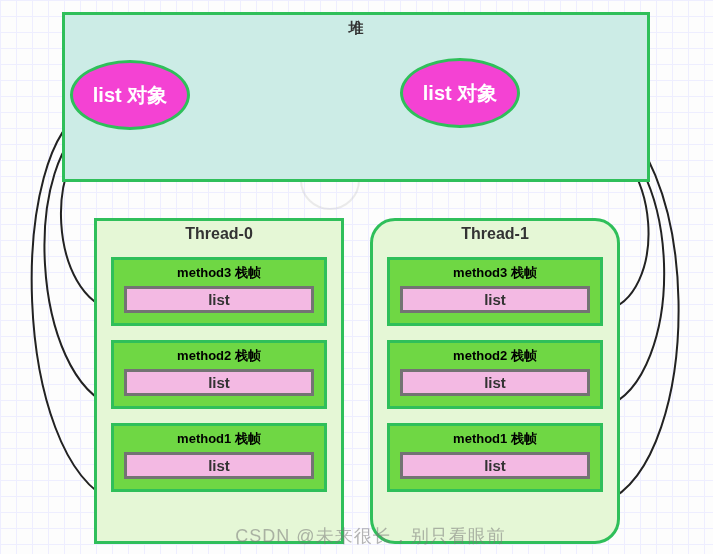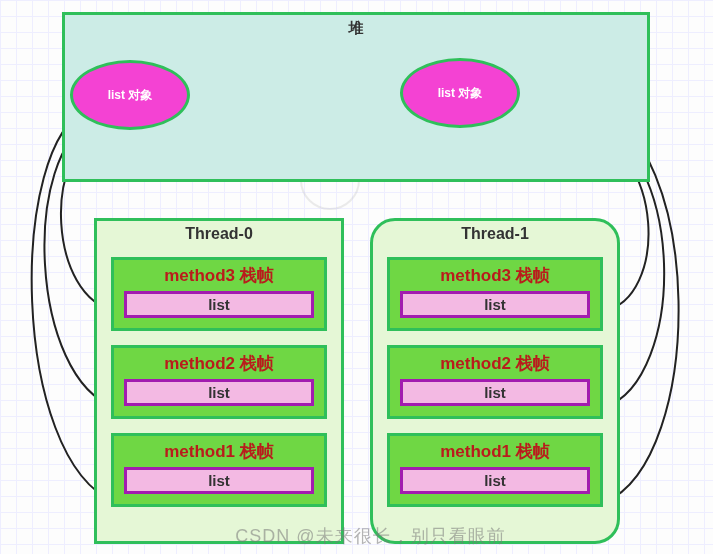--- a/index.html
+++ b/index.html
@@ -38,21 +38,21 @@
       color: #333;
     }
     .list-obj {
       position: absolute;
       width: 120px; height: 70px;
       border-radius: 50%;
       background: #f442d3;
       border: 3px solid #2fbf5a;
       color: #fff;
       font-weight: bold;
-      font-size: 12px;
+      font-size: 20px;
       display: flex;
       align-items: center;
       justify-content: center;
       text-align: center;
       z-index: 3;
     }
     .obj-left { left: 70px; top: 60px; }
     .obj-right { left: 400px; top: 58px; }
 
     .thread-box {
@@ -72,28 +72,28 @@
       padding: 4px 0 6px 0;
     }
     .frame {
       margin: 8px 14px 14px 14px;
       background: #6fd744;
       border: 3px solid #2fbf5a;
       padding: 4px 10px 10px 10px;
     }
     .frame-title {
       text-align: center;
-      font-size: 17px;
+      font-size: 13px;
       font-weight: 600;
-      color: #b91c1c;
+      color: #000000;
       padding-bottom: 4px;
     }
     .list-var {
       background: #f3b9e3;
-      border: 3px solid #a21caf;
+      border: 3px solid #737373;
       text-align: center;
       font-size: 15px;
       font-weight: 600;
       color: #333;
       padding: 2px 0;
     }
     .watermark {
       position: absolute;
       bottom: 6px;
       left: 0; right: 0;

